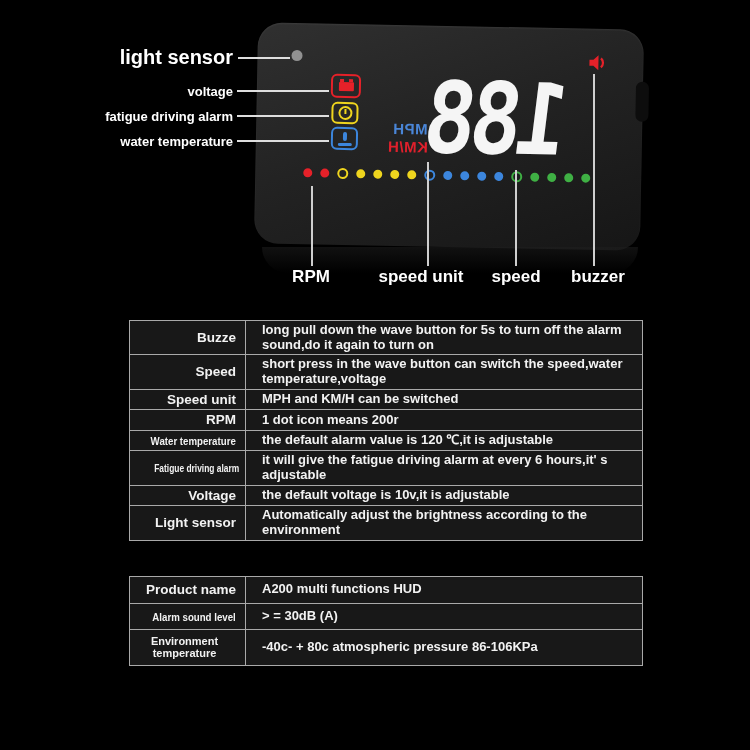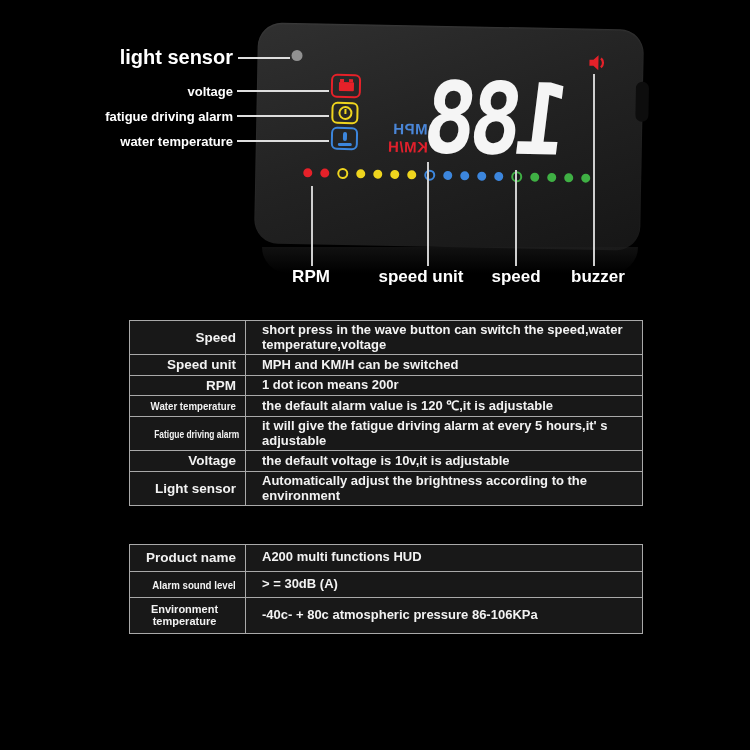--- a/index.html
+++ b/index.html
@@ -51,21 +51,21 @@
   .h-line{position:absolute;height:2px;background:#dedede;}
   .v-line{position:absolute;width:2px;background:#cfcfcf;}
   .lbl{position:absolute;left:0;width:233px;text-align:right;font-weight:bold;color:#fff;}
   .lbl-big{font-size:20px;}
   .lbl-sm{font-size:13px;}
   .blbl{position:absolute;top:267px;text-align:center;font-weight:bold;font-size:17px;color:#fff;}
 
   
   table{position:absolute;left:129px;width:514px;border-collapse:collapse;table-layout:fixed;}
   #function-table{top:320px;}
-  #spec-table{top:544px;}
+  #spec-table{top:576px;}
   th,td{border:1px solid #a9a9a9;background:#181818;font-weight:bold;color:#f2f2f2;vertical-align:middle;}
   th{width:103px;text-align:right;font-size:13.5px;padding:2px 9px 2px 3px;line-height:1.15;}
   td{font-size:13px;padding:2px 8px 2px 16px;line-height:1.13;text-align:left;}
   #spec-table th{padding:5px 9px 5px 3px;}
   #spec-table td{padding:5px 8px 5px 16px;}
   span.sm{display:inline-block;font-size:11px;white-space:nowrap;transform:scaleX(.88);transform-origin:100% 50%;}
   span.xs{display:inline-block;font-size:10.5px;white-space:nowrap;transform:scaleX(.8);transform-origin:100% 50%;}
   span.ctr{display:block;text-align:center;font-size:11px;line-height:1.12;}
 </style>
 </head>
@@ -137,39 +137,43 @@
   <div class="v-line" style="left:515px;top:170px;height:96px"></div>
   <div class="v-line" style="left:593px;top:74px;height:192px"></div>
 
   <div class="blbl" style="left:288px;width:46px">RPM</div>
   <div class="blbl" style="left:374px;width:94px">speed unit</div>
   <div class="blbl" style="left:488px;width:56px">speed</div>
   <div class="blbl" style="left:566px;width:64px">buzzer</div>
 
   <table id="function-table">
     <tbody>
+        <tr>
+      <th><span>Buzze</span></th>
+      <td>long pull down the wave button for 5s to turn off the alarm sound,do it again to turn on</td>
+    </tr>
     <tr>
       <th><span>Speed</span></th>
       <td>short press in the wave button can switch the speed,water temperature,voltage</td>
     </tr>
     <tr>
       <th><span>Speed unit</span></th>
       <td>MPH and KM/H can be switched</td>
     </tr>
     <tr>
       <th><span>RPM</span></th>
       <td>1 dot icon means 200r</td>
     </tr>
     <tr>
       <th><span class="sm">Water temperature</span></th>
       <td>the default alarm value is 120 ℃,it is adjustable</td>
     </tr>
     <tr>
       <th><span class="xs">Fatigue driving alarm</span></th>
-      <td>it will give the fatigue driving alarm at every 5 hours,it' s adjustable</td>
+      <td>it will give the fatigue driving alarm at every 6 hours,it' s adjustable</td>
     </tr>
     <tr>
       <th><span>Voltage</span></th>
       <td>the default voltage is 10v,it is adjustable</td>
     </tr>
     <tr>
       <th><span>Light sensor</span></th>
       <td>Automatically adjust the brightness according to the environment</td>
     </tr>
   </tbody>

